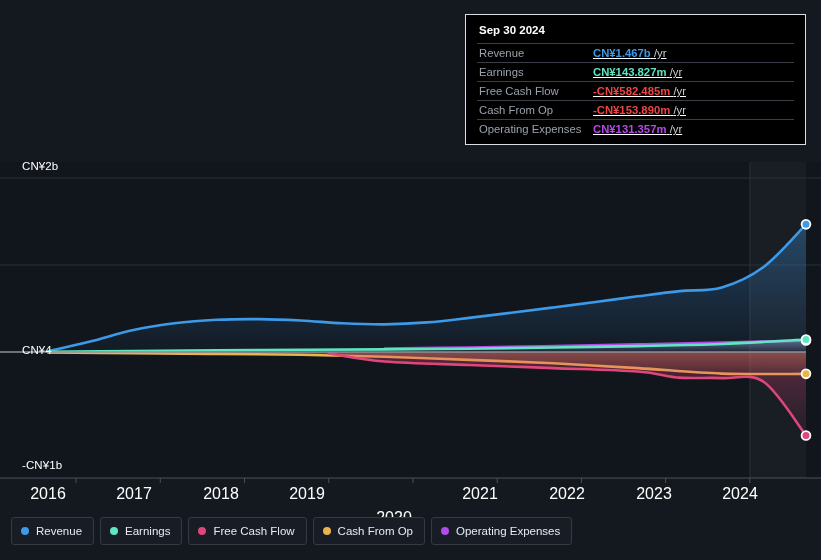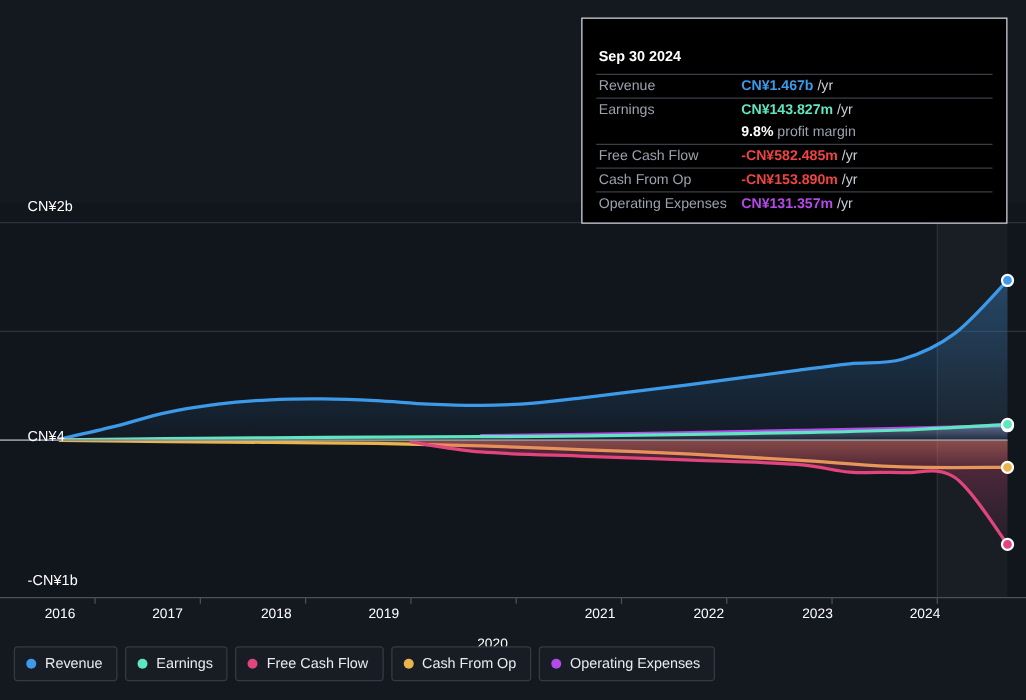--- a/index.html
+++ b/index.html
@@ -18,51 +18,51 @@
     position:absolute;
     color:#ffffff;
     font-size:11.5px;
     letter-spacing:.1px;
     white-space:nowrap;
     pointer-events:none;
   }
   .x-label{
     position:absolute;
     color:#ffffff;
-    font-size:11px;
+    font-size:16px;
     transform:translateX(-50%);
     white-space:nowrap;
   }
 
   
   #tooltip{
     position:absolute;
     left:465px;top:14px;
     width:341px;
     background:#000000;
     border:1px solid #d8dde6;
     box-sizing:border-box;
-    padding:24px 11px 6px 11px;
+    padding:8px 11px 6px 11px;
     z-index:40;
   }
   #tooltip .tt-title{
     color:#ffffff;font-size:11.5px;font-weight:bold;
     padding:1px 0 7px 2px;
   }
   #tooltip table{border-collapse:collapse;width:100%;}
   #tooltip td{
     font-size:11.3px;
     padding:3px 0 3px 2px;
     border-top:1px solid #3a3f47;
     vertical-align:middle;
     white-space:nowrap;
   }
   #tooltip tr.no-rule td{border-top:none;}
   #tooltip td.tt-key{color:#9aa2ad;width:112px;}
-  #tooltip td.tt-val{color:#ffffff;}
+  #tooltip td.tt-val{color:#ffffff;text-decoration:underline;}
   .tt-amt{font-weight:bold;}
   .tt-unit{color:#c9cfd8;font-weight:normal;}
   .tt-margin-num{color:#ffffff;font-weight:bold;}
   .tt-margin-txt{color:#9aa2ad;font-weight:normal;}
 
   
   #legend{
     position:absolute;
     left:11px;top:517px;
     display:flex;gap:6px;
@@ -170,27 +170,20 @@
           <span class="tt-unit">/yr</span>
         </td>
       </tr>
       <tr>
         <td class="tt-key">Earnings</td>
         <td class="tt-val">
           <span class="tt-amt" style="color:#5fe5c0">CN¥143.827m</span>
           <span class="tt-unit">/yr</span>
         </td>
       </tr>
-      <tr class="no-rule">
-        <td class="tt-key"></td>
-        <td class="tt-val">
-          <span class="tt-margin-num">9.8%</span>
-          <span class="tt-margin-txt">profit margin</span>
-        </td>
-      </tr>
       <tr>
         <td class="tt-key">Free Cash Flow</td>
         <td class="tt-val">
           <span class="tt-amt" style="color:#ef4444">-CN¥582.485m</span>
           <span class="tt-unit">/yr</span>
         </td>
       </tr>
       <tr>
         <td class="tt-key">Cash From Op</td>
         <td class="tt-val">

